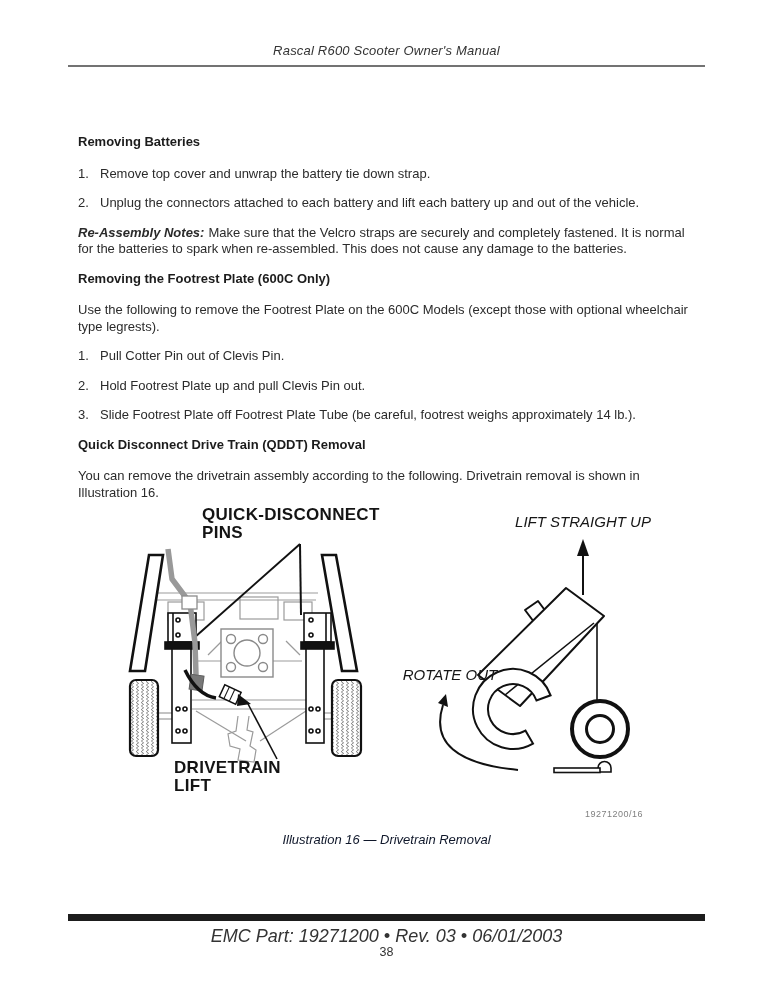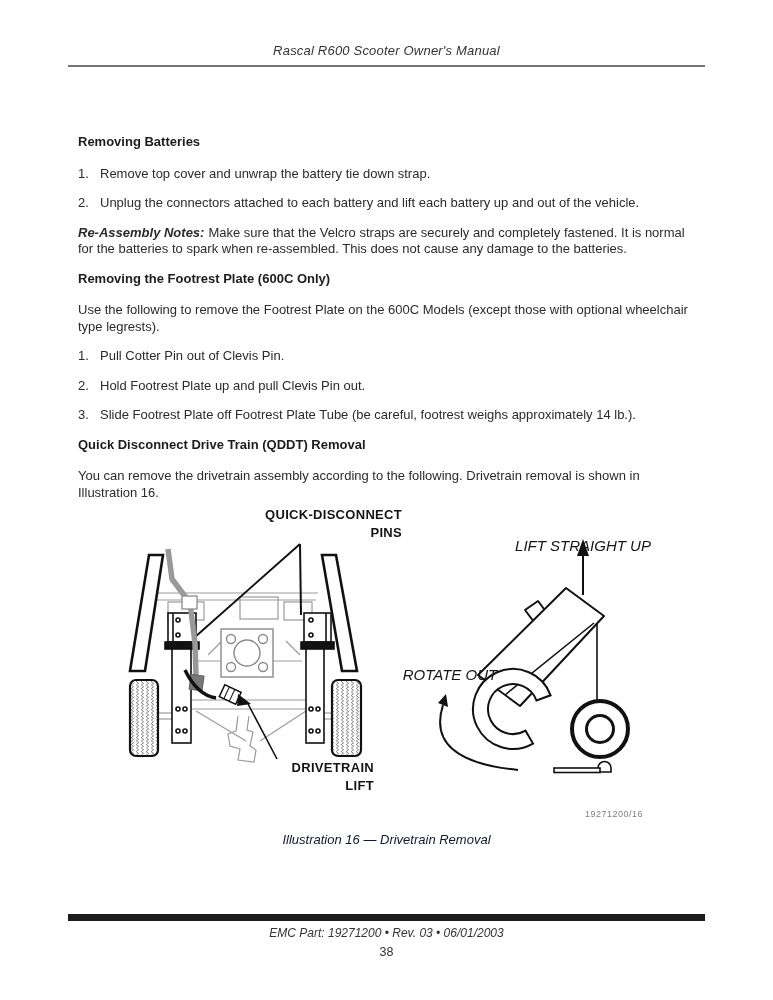--- a/index.html
+++ b/index.html
@@ -28,39 +28,39 @@
   .content p  { margin:0 0 13px 0; }
   .note-label { font-weight:bold; font-style:italic; margin-right:4px; }
   .num-item { display:flex; margin:0 0 13px 0; }
   .num-item .num { width:22px; flex:0 0 22px; }
   
   .illustration {
     position:absolute; left:80px; top:503px; width:620px; height:330px;
   }
   .illustration svg { position:absolute; left:0; top:0; }
   .ill-label {
-    position:absolute; font-weight:bold; font-size:13px; line-height:18px;
-    letter-spacing:0.3px; color:#141414; text-align:right;
+    position:absolute; font-weight:bold; font-size:17px; line-height:18px;
+    letter-spacing:0.3px; color:#141414; text-align:left;
   }
   .qd-label { left:122px; top:3px; width:200px; }
   .harness-label { left:94px; top:256px; width:200px; }
   .ital-label {
     position:absolute; font-style:italic; font-size:15px; color:#161616;
     text-align:center; white-space:nowrap;
   }
-  .lift-label { left:428px; top:10px; width:150px;margin-top:24px; }
+  .lift-label { left:428px; top:10px; width:150px; }
   .rotate-label { left:300px; top:163px; width:140px; }
   .fig-num { position:absolute; left:505px; top:306px; font-size:9px; color:#808080; letter-spacing:0.5px; }
   .caption {
     position:absolute; left:0; right:0; top:832px; text-align:center;
     font-style:italic; font-size:13px; color:#0f172a;
   }
   
   .footer-bar { position:absolute; left:68px; right:68px; top:914px; height:7px; background:#1d1d1d; }
-  .footer-line { position:absolute; left:0; right:0; top:926px; text-align:center; font-style:italic; font-size:12px; color:#333; }
+  .footer-line { position:absolute; left:0; right:0; top:926px; text-align:center; font-style:italic; font-size:18px; color:#333; }
   .page-number { position:absolute; left:0; right:0; top:945px; text-align:center; font-size:12.5px; color:#333; }
 </style>
 </head>
 <body>
 
 <div class="page">
 
   <div class="header">
     <span class="header-title">Rascal R600 Scooter Owner's Manual</span>
   </div>

